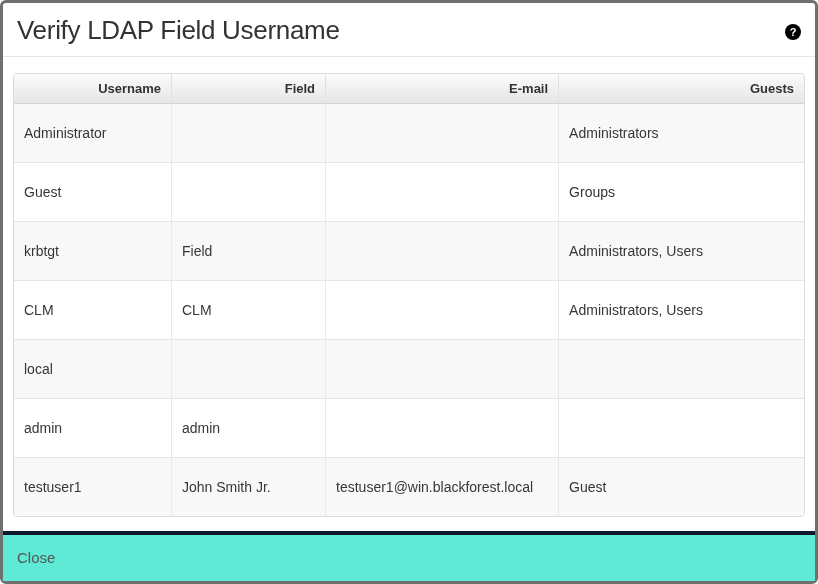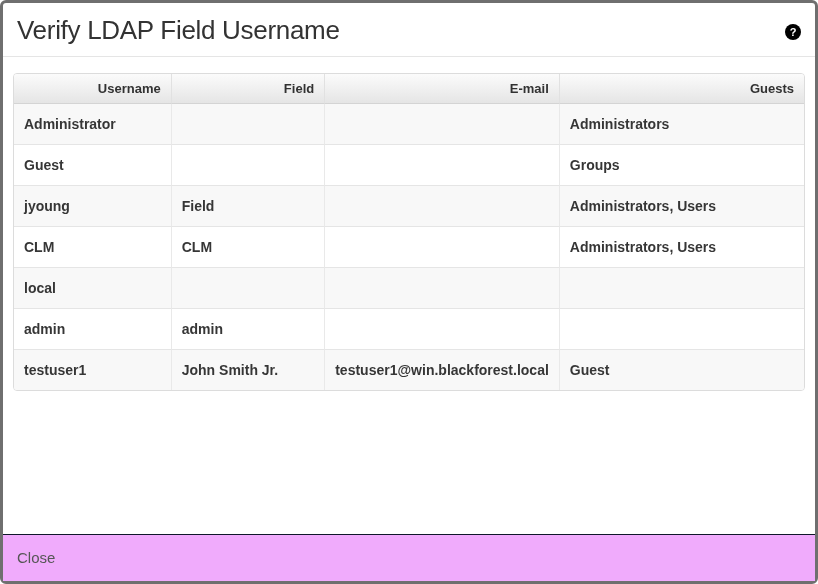--- a/index.html
+++ b/index.html
@@ -75,46 +75,45 @@
       padding: 7px 10px 7px 10px;
       border-bottom: 1px solid #d4d4d4;
       border-right: 1px solid #e1e1e1;
     }
     thead th:last-child {
       border-right: none;
     }
     tbody td {
       font-size: 14px;
       color: #363636;
-      padding: 12px 10px;
+      padding: 21px 10px;
       border-bottom: 1px solid #e5e5e5;
       border-right: 1px solid #e9e9e9;
       vertical-align: middle;
-      font-weight: bold;
     }
     tbody td:last-child {
       border-right: none;
     }
     tbody tr:nth-child(odd) td {
       background: #f8f8f8;
     }
     tbody tr:nth-child(even) td {
       background: #ffffff;
     }
     tbody tr:last-child td {
       border-bottom: none;
     }
     .col-username { width: 20%; }
     .col-name     { width: 19.5%; }
     .col-email    { width: 29.5%; }
     .col-groups   { width: 31%; }
 
     .dialog-footer {
-      background: #f0abfc;
-      border-top: 1px solid #0f172a;
+      background: #5eead4;
+      border-top: 4px solid #0f172a;
       padding: 14px 14px;
     }
     .close-link {
       color: #565656;
       font-size: 15px;
       cursor: pointer;
       background: none;
       border: none;
       font-family: inherit;
     }
@@ -146,21 +145,21 @@
             <td></td>
             <td>Administrators</td>
           </tr>
           <tr>
             <td>Guest</td>
             <td></td>
             <td></td>
             <td>Groups</td>
           </tr>
           <tr>
-            <td>jyoung</td>
+            <td>krbtgt</td>
             <td>Field</td>
             <td></td>
             <td>Administrators, Users</td>
           </tr>
           <tr>
             <td>CLM</td>
             <td>CLM</td>
             <td></td>
             <td>Administrators, Users</td>
           </tr>

